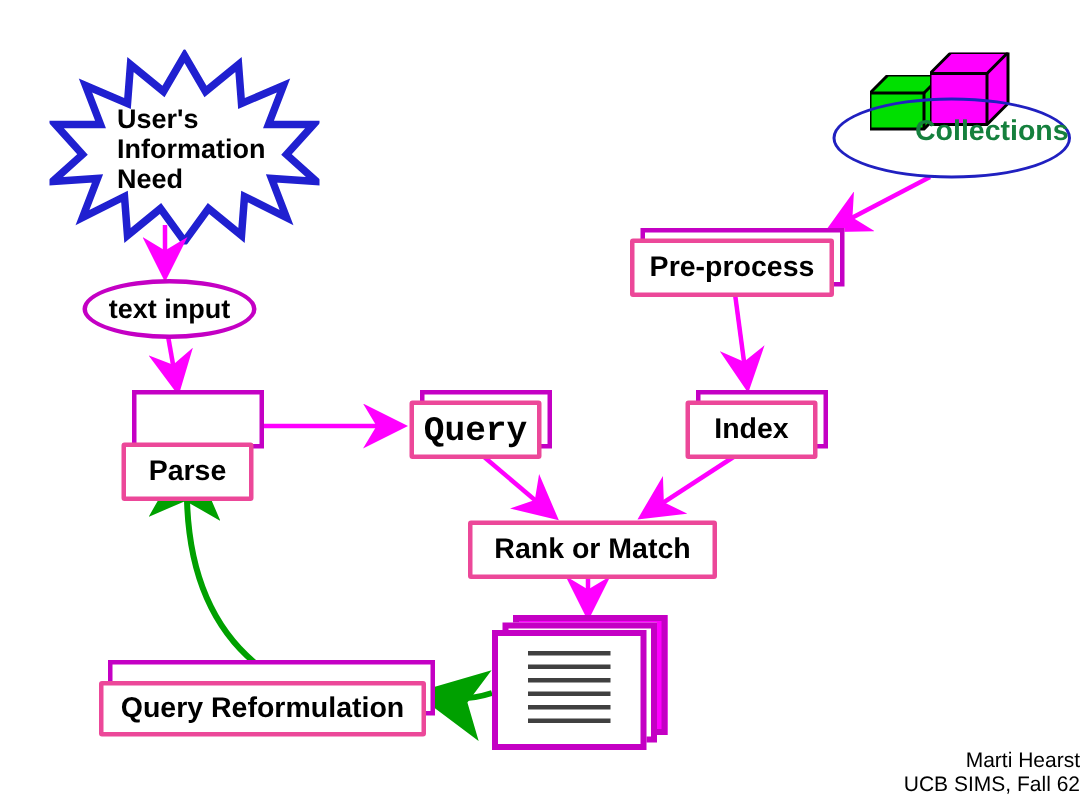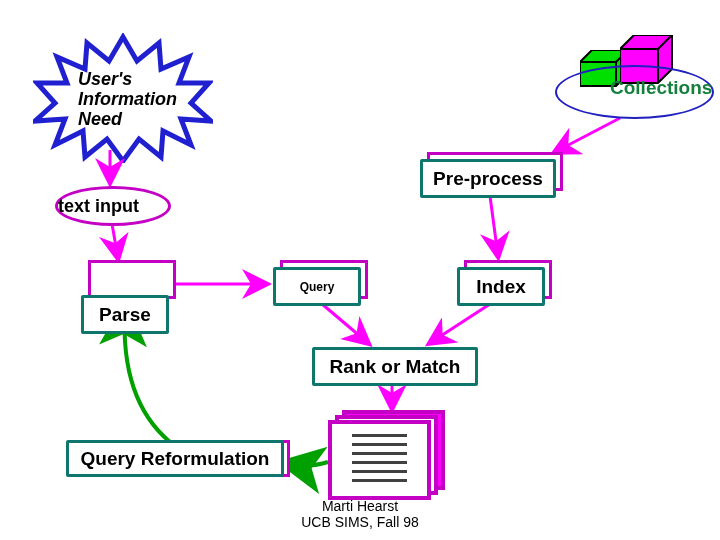--- a/index.html
+++ b/index.html
@@ -27,21 +27,20 @@
   .burst-text {
     position: absolute;
     left: 45px;
     top: 36px;
     font-weight: bold;
     font-size: 18px;
     line-height: 20px;
     color: #000;
     text-align: left;
     z-index: 2;
-    font-style: italic;
   }
   .collections-oval {
     position: absolute;
     left: 555px;
     top: 65px;
     width: 155px;
     height: 50px;
     border: 2px solid #2020c0;
     border-radius: 50%;
     z-index: 2;
@@ -54,21 +53,21 @@
     font-size: 19px;
     color: #15803d;
     z-index: 3;
   }
   .cube {
     position: absolute;
     z-index: 1;
   }
   .box {
     position: absolute;
-    border: 3px solid #0f766e;
+    border: 3px solid #ec4899;
     background: #fff;
     font-weight: bold;
     color: #000;
     display: flex;
     align-items: center;
     justify-content: center;
     border-radius: 2px;
     z-index: 3;
   }
   .box3d-back {
@@ -78,20 +77,21 @@
     z-index: 2;
   }
   .oval {
     position: absolute;
     border: 3px solid #c400c4;
     border-radius: 50%;
     background: #fff;
     font-weight: bold;
     display: flex;
     align-items: center;
+    justify-content: center;
     z-index: 2;
   }
   .results-stack {
     position: absolute;
     z-index: 3;
   }
   .results-card {
     position: absolute;
     width: 95px;
     height: 75px;
@@ -109,21 +109,21 @@
   }
   .results-lines div {
     height: 3px;
     background: #404040;
   }
   .footer {
     position: absolute;
     left: 0;
     right: 0;
     top: 498px;
-    text-align: center;
+    text-align: right;
     font-size: 14px;
     line-height: 16px;
     color: #000;
   }
   svg.arrows {
     position: absolute;
     left: 0;
     top: 0;
     width: 720px;
     height: 540px;
@@ -171,21 +171,21 @@
   <div class="oval" style="left:55px; top:186px; width:110px; height:34px; font-size:18px;">
     <span>text input</span>
   </div>
 
   <div class="box3d-back" style="left:88px; top:260px; width:82px; height:33px;"></div>
   <div class="box" style="left:81px; top:267px; width:82px; height:33px; font-size:19px;margin-top:28px;">
     <span>Parse</span>
   </div>
 
   <div class="box3d-back" style="left:280px; top:260px; width:82px; height:33px;"></div>
-  <div class="box" style="left:273px; top:267px; width:82px; height:33px; font-size:12px;">
+  <div class="box" style="left:273px; top:267px; width:82px; height:33px; font-size:23px;font-family:Liberation Mono, monospace;">
     <span>Query</span>
   </div>
 
   <div class="box3d-back" style="left:464px; top:260px; width:82px; height:33px;"></div>
   <div class="box" style="left:457px; top:267px; width:82px; height:33px; font-size:19px;">
     <span>Index</span>
   </div>
 
   <div class="box" style="left:312px; top:347px; width:160px; height:33px; font-size:19px;">
     <span>Rank or Match</span>
@@ -200,21 +200,21 @@
           <div></div>
           <div></div>
           <div></div>
           <div></div>
           <div></div>
       </div>
     </div>
   </div>
 
   <div class="box3d-back" style="left:72px; top:440px; width:212px; height:31px;"></div>
-  <div class="box" style="left:66px; top:440px; width:212px; height:31px; font-size:19px;">
+  <div class="box" style="left:66px; top:454px; width:212px; height:31px; font-size:19px;">
     <span>Query Reformulation</span>
   </div>
 
   <svg class="arrows">
     <defs>
       <marker id="arrM" markerWidth="10" markerHeight="10" refX="8" refY="5" orient="auto">
         <path d="M0,0 L10,5 L0,10 L3,5 Z" fill="#ff00ff"></path>
       </marker>
       <marker id="arrG" markerWidth="12" markerHeight="12" refX="9" refY="6" orient="auto">
         <path d="M0,0 L12,6 L0,12 L3,6 Z" fill="#00a000"></path>
@@ -237,16 +237,16 @@
 
     <line x1="392" y1="384" x2="392" y2="408" stroke="#ff00ff" stroke-width="3" marker-end="url(#arrM)"></line>
 
     <path d="M328,462 Q 310,468 288,464" stroke="#00a000" stroke-width="4" fill="none" marker-end="url(#arrG)"></path>
 
     <path d="M170,442 Q 120,400 125,310" stroke="#00a000" stroke-width="4" fill="none" marker-end="url(#arrG)"></path>
   </svg>
 
   <div class="footer">
     <div>Marti Hearst</div>
-    <div>UCB SIMS, Fall 98</div>
+    <div>UCB SIMS, Fall 62</div>
   </div>
 
 </div>
 
 </body></html>

